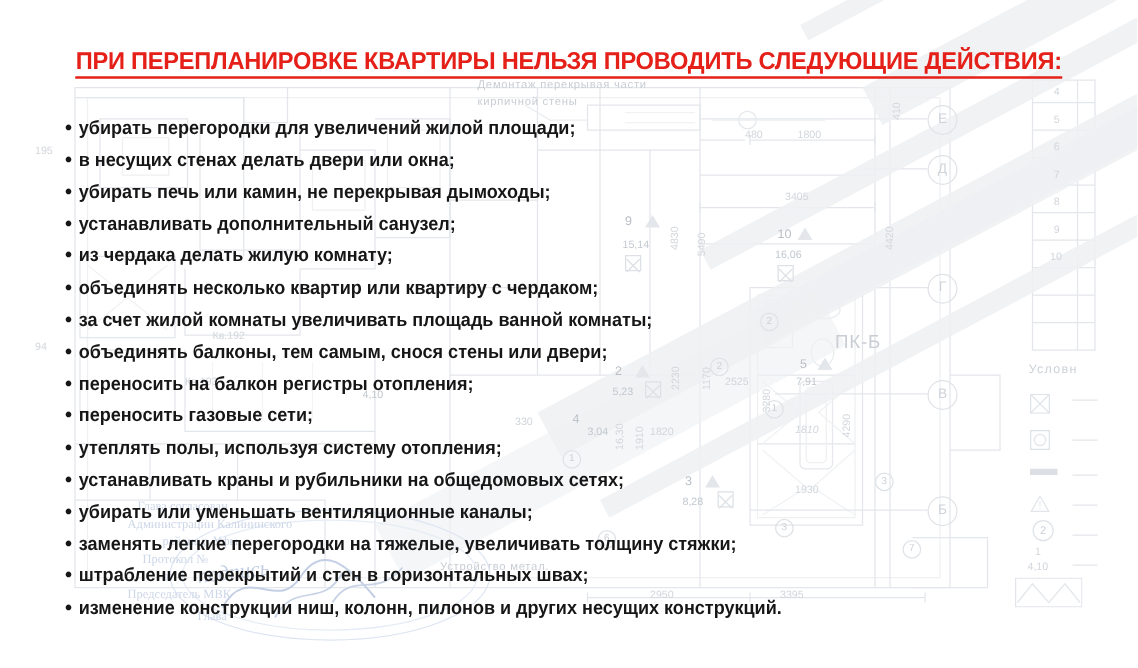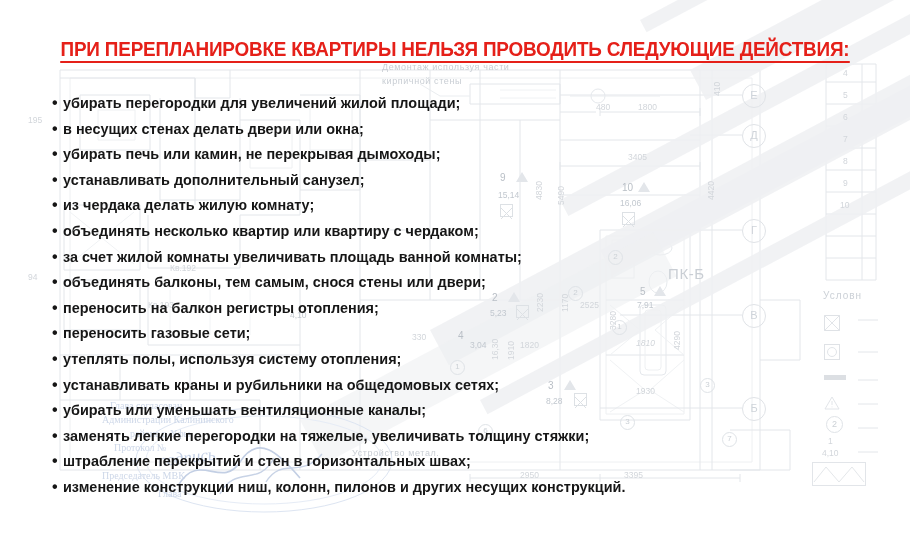--- a/index.html
+++ b/index.html
@@ -263,21 +263,21 @@
     </svg>
 
     <div class="streak s2"></div>
     <div class="streak s3"></div>
     <div class="streak s4"></div>
     <div class="streak s5"></div>
     <div class="streak s6"></div>
     <div class="streak s7"></div>
     <div class="streak s8"></div>
 
-    <div class="bp-text note" style="left:382px; top:62px;">Демонтаж используя части</div>
+    <div class="bp-text note" style="left:382px; top:62px;">Демонтаж перекрывая части</div>
     <div class="bp-text note" style="left:382px; top:76px;">кирпичной стены</div>
     <div class="bp-text note" style="left:352px; top:448px;text-align:center;">Устройство метал.</div>
     <div class="bp-text note" style="left:668px; top:265px; font-size:15px;">ПК-Б</div>
 
     <div class="bp-text dim" style="left:28px; top:115px;">195</div>
     <div class="bp-text dim" style="left:28px; top:272px;">94</div>
 
     <div class="bp-text dim" style="left:596px; top:102px;">480</div>
     <div class="bp-text dim" style="left:638px; top:102px;">1800</div>
     <div class="bp-text dim" style="left:628px; top:152px;">3405</div>

